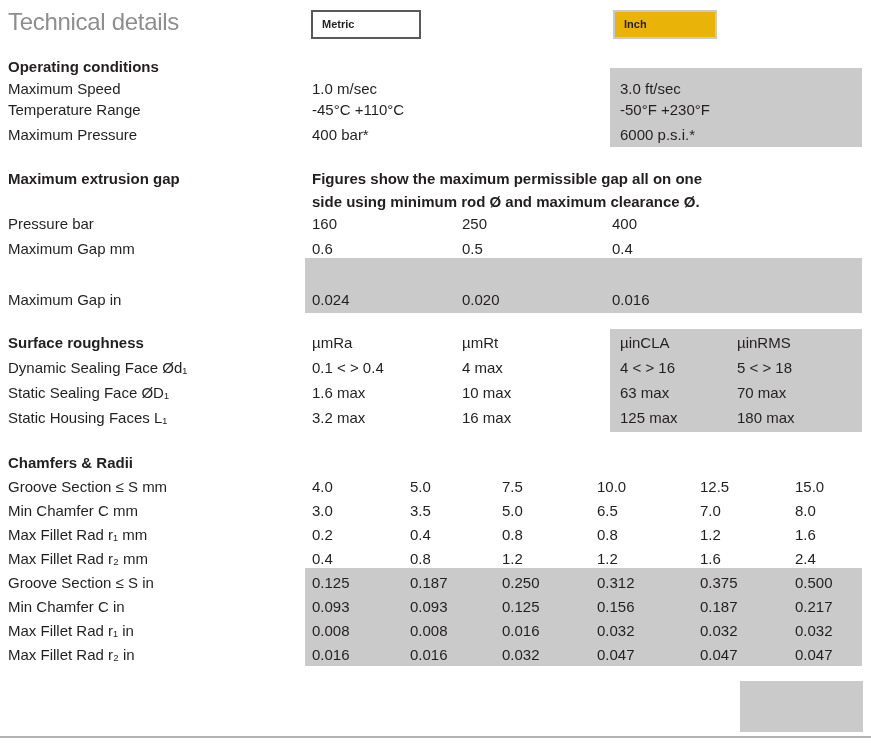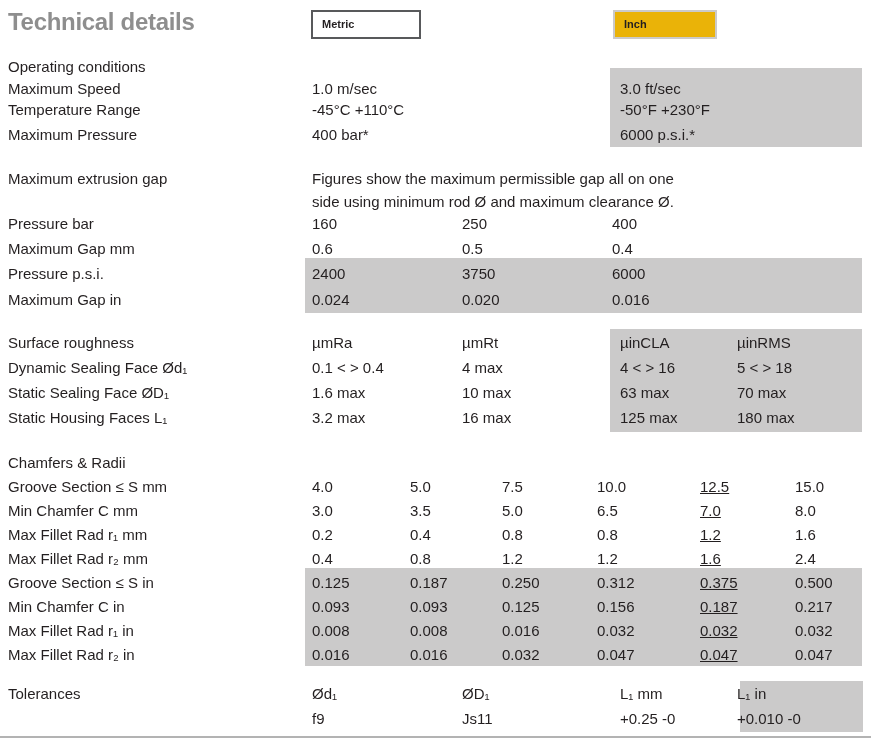--- a/index.html
+++ b/index.html
@@ -8,39 +8,39 @@
     font-family:"Liberation Sans","DejaVu Sans",sans-serif;
     color:#231f20;font-size:15px;overflow:hidden;
   }
   .band{position:absolute;background:#cbcaca;z-index:0;}
   .band-op{left:610px;top:68px;width:252px;height:79px;}
   .band-ext{left:305px;top:258px;width:557px;height:55px;}
   .band-surf{left:610px;top:329px;width:252px;height:103px;}
   .band-cham{left:305px;top:568px;width:557px;height:98px;}
   .band-tol{left:740px;top:681px;width:123px;height:51px;}
   .title{
-    position:absolute;left:8px;top:8px;font-size:24px;font-weight:bold;
+    position:absolute;left:8px;top:8px;font-size:24px;font-weight:normal;
     color:#8e8e8e;letter-spacing:-0.3px;z-index:2;
   }
   .unit-box{
     position:absolute;top:10px;height:25px;line-height:25px;
     font-weight:bold;font-size:11px;padding-left:9px;z-index:2;box-sizing:content-box;
   }
   .unit-metric{left:311px;width:97px;background:#fff;border:2px solid #58595b;}
   .unit-inch{left:613px;width:91px;background:#eab308;border:2px solid #cbcaca;}
   .row{position:absolute;left:0;width:871px;height:25px;line-height:25px;z-index:1;}
   .row .cell{position:absolute;white-space:nowrap;}
-  .hd{font-weight:normal;}
+  .hd{font-weight:bold;}
   .xl{left:8px;}   
   .xa{left:312px;} 
   .xb{left:462px;} 
   .xe{left:612px;} 
   .xc{left:620px;} 
   .xd{left:724px;margin-left:13px;} 
-  .k1{left:312px;}.k2{left:410px;}.k3{left:502px;}.k4{left:597px;}.k5{left:700px;text-decoration:underline;}.k6{left:795px;text-align:right;}
+  .k1{left:312px;}.k2{left:410px;}.k3{left:502px;}.k4{left:597px;}.k5{left:700px;}.k6{left:795px;text-align:right;}
   .bottom-rule{position:absolute;left:0;top:736px;width:871px;height:2px;background:#b3b3b3;z-index:1;}
 </style>
 </head>
 <body>
 
 <div class="page">
 
   <div class="band band-op"></div>
   <div class="band band-ext"></div>
   <div class="band band-surf"></div>
@@ -81,26 +81,20 @@
     <span class="cell xl">Pressure bar</span>
     <span class="cell xa">160</span>
     <span class="cell xb">250</span>
     <span class="cell xe">400</span>
   </div>
   <div class="row" style="top:236px">
     <span class="cell xl">Maximum Gap mm</span>
     <span class="cell xa">0.6</span>
     <span class="cell xb">0.5</span>
     <span class="cell xe">0.4</span>
-  </div>
-  <div class="row" style="top:261px">
-    <span class="cell xl">Pressure p.s.i.</span>
-    <span class="cell xa">2400</span>
-    <span class="cell xb">3750</span>
-    <span class="cell xe">6000</span>
   </div>
   <div class="row" style="top:287px">
     <span class="cell xl">Maximum Gap in</span>
     <span class="cell xa">0.024</span>
     <span class="cell xb">0.020</span>
     <span class="cell xe">0.016</span>
   </div>
 
   <div class="row" style="top:330px">
     <span class="cell xl hd">Surface roughness</span>
@@ -200,28 +194,15 @@
   <div class="row" style="top:642px">
     <span class="cell xl">Max Fillet Rad r₂ in</span>
     <span class="cell k1">0.016</span>
     <span class="cell k2">0.016</span>
     <span class="cell k3">0.032</span>
     <span class="cell k4">0.047</span>
     <span class="cell k5">0.047</span>
     <span class="cell k6">0.047</span>
   </div>
 
-  <div class="row" style="top:681px">
-    <span class="cell xl hd">Tolerances</span>
-    <span class="cell xa">Ød₁</span>
-    <span class="cell xb">ØD₁</span>
-    <span class="cell xc">L₁ mm</span>
-    <span class="cell xd">L₁ in</span>
-  </div>
-  <div class="row" style="top:706px">
-    <span class="cell xa">f9</span>
-    <span class="cell xb">Js11</span>
-    <span class="cell xc">+0.25 -0</span>
-    <span class="cell xd">+0.010 -0</span>
-  </div>
 
   <div class="bottom-rule"></div>
 </div>
 
 </body></html>

